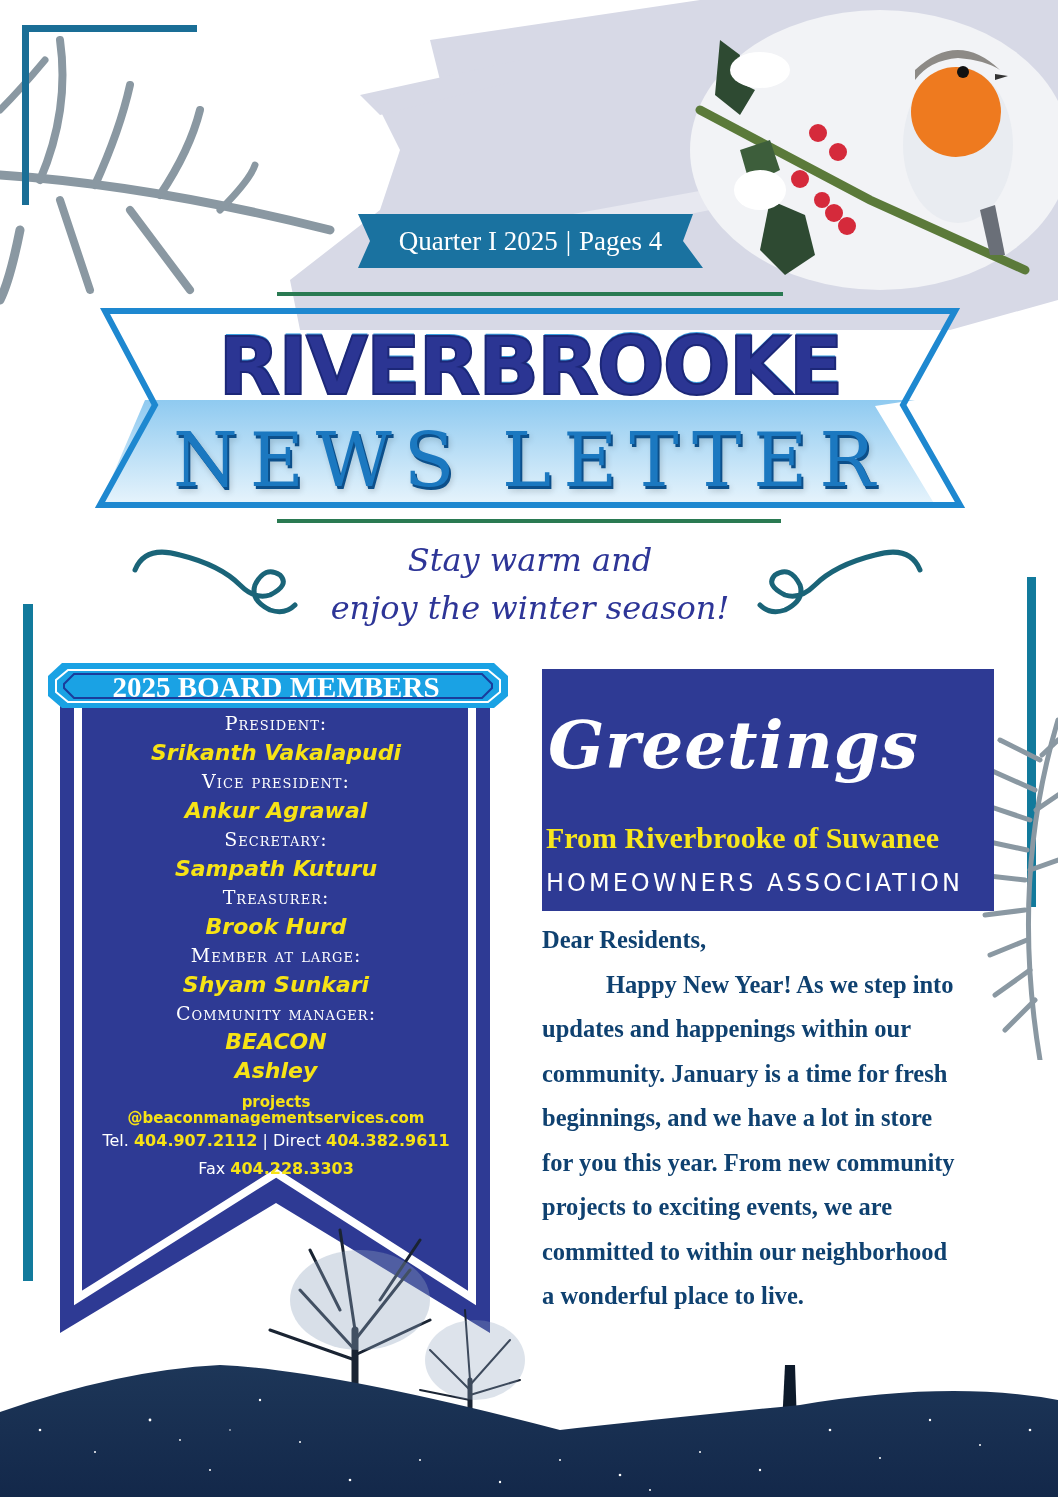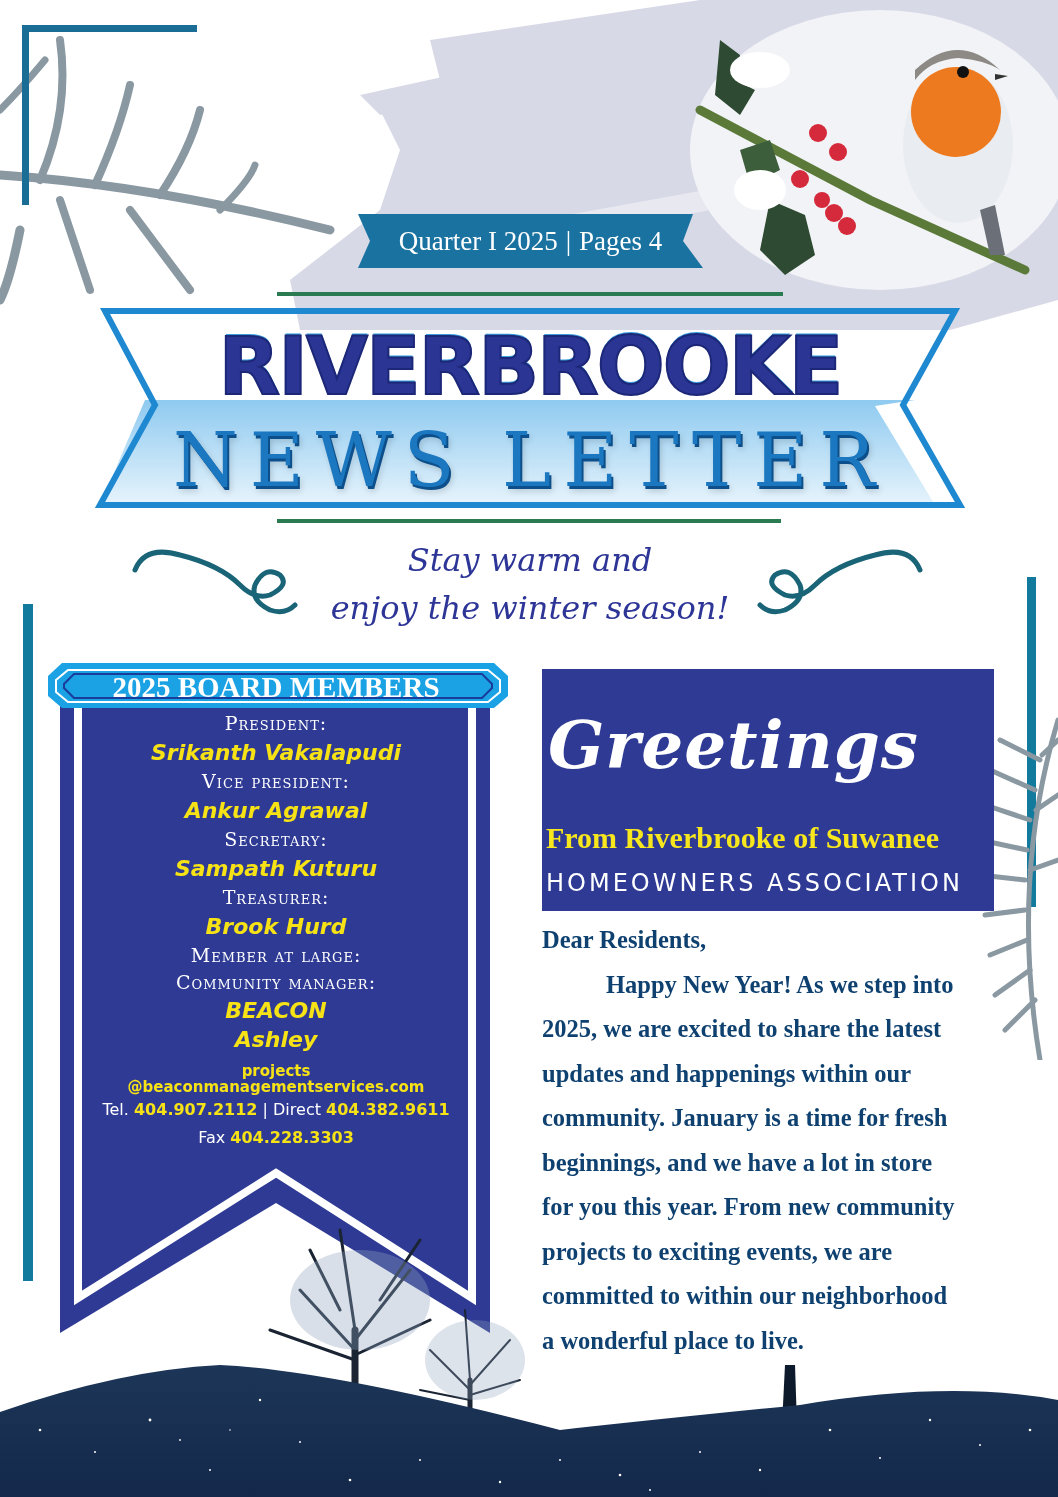--- a/index.html
+++ b/index.html
@@ -186,20 +186,21 @@
 <div id="board-list" class="abs">
   <div class="role">President:</div>
   <div class="person">Srikanth Vakalapudi</div>
   <div class="role">Vice President:</div>
   <div class="person">Ankur Agrawal</div>
   <div class="role">Secretary:</div>
   <div class="person">Sampath Kuturu</div>
   <div class="role">Treasurer:</div>
   <div class="person">Brook Hurd</div>
   <div class="role">Member at Large:</div>
+  <div class="person">Shyam Sunkari</div>
   <div class="role">Community Manager:</div>
   <div class="person-plain">BEACON</div>
   <div class="person-plain">Ashley</div>
   <div class="email">
     <div>projects</div>
     <div>@beaconmanagementservices.com</div>
   </div>
   <div class="contact">
     <span>Tel.</span>
     <span class="num">404.907.2112</span>
@@ -213,21 +214,20 @@
 </div>
 
 <div id="greet-box" class="abs"></div>
 <div id="greet-title" class="abs">Greetings</div>
 <div id="greet-from" class="abs">From Riverbrooke of Suwanee</div>
 <div id="greet-hoa" class="abs">HOMEOWNERS ASSOCIATION</div>
 
 <div id="letter" class="abs">
   <div>Dear Residents,</div>
   <div><span class="indent"></span><span>Happy New Year! As we step into</span></div>
-  <div>2025, we are excited to share the latest</div>
   <div>updates and happenings within our</div>
   <div>community. January is a time for fresh</div>
   <div>beginnings, and we have a lot in store</div>
   <div>for you this year. From new community</div>
   <div>projects to exciting events, we are</div>
   <div>committed to within our neighborhood</div>
   <div>a wonderful place to live.</div>
 </div>
 
 <svg id="landscape" class="abs" viewBox="0 0 1058 307">

